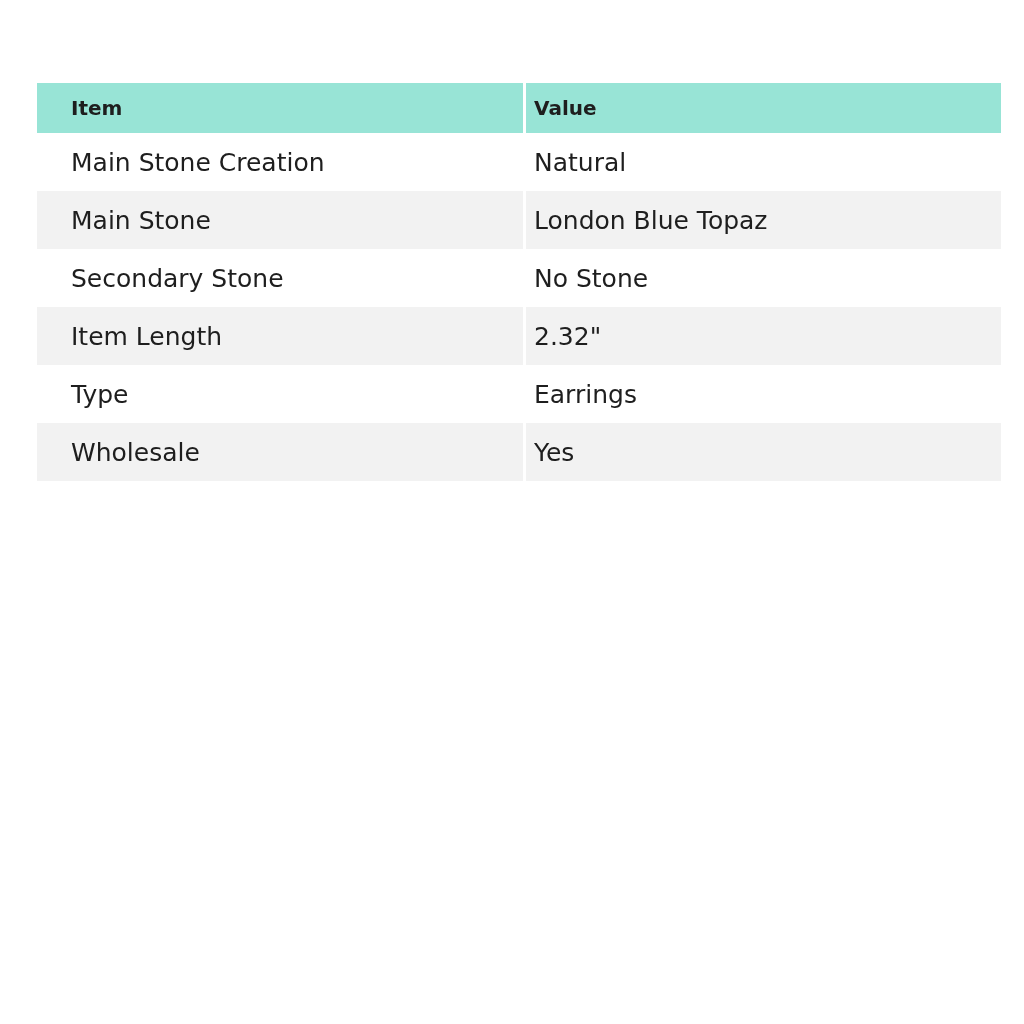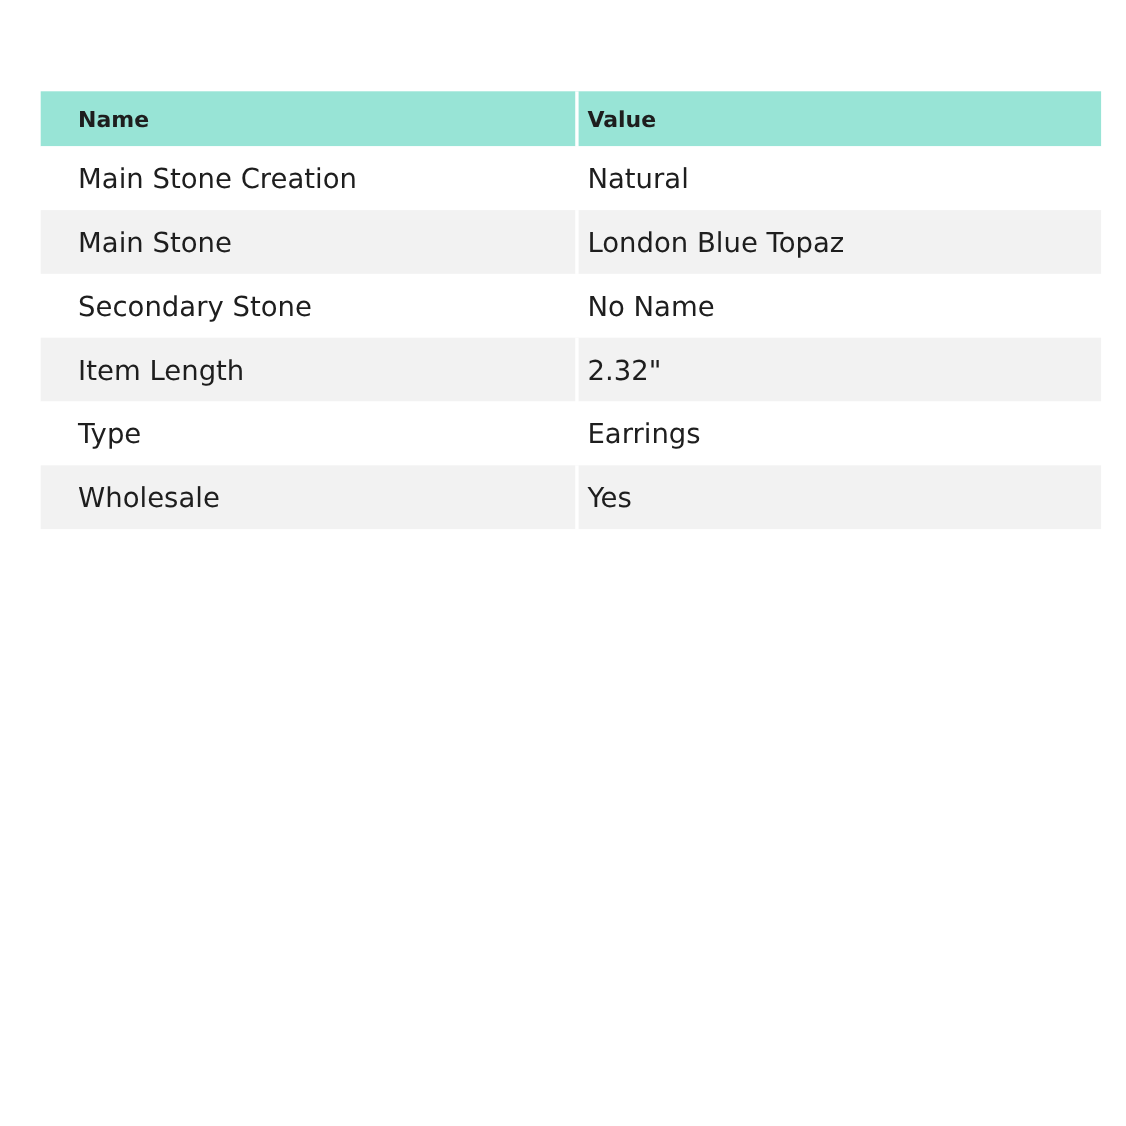--- a/index.html
+++ b/index.html
@@ -69,36 +69,36 @@
 <body>
 
 <div class="page">
   <table class="spec-table">
     <colgroup>
       <col class="col-name">
       <col class="col-value">
     </colgroup>
     <thead>
       <tr>
-        <th class="name-col">Name</th>
+        <th class="name-col">Item</th>
         <th class="value-col">Value</th>
       </tr>
     </thead>
     <tbody>
         <tr>
           <td class="name-col">Main Stone Creation</td>
           <td class="value-col">Natural</td>
         </tr>
         <tr>
           <td class="name-col">Main Stone</td>
           <td class="value-col">London Blue Topaz</td>
         </tr>
         <tr>
           <td class="name-col">Secondary Stone</td>
-          <td class="value-col">No Name</td>
+          <td class="value-col">No Stone</td>
         </tr>
         <tr>
           <td class="name-col">Item Length</td>
           <td class="value-col">2.32"</td>
         </tr>
         <tr>
           <td class="name-col">Type</td>
           <td class="value-col">Earrings</td>
         </tr>
         <tr>

